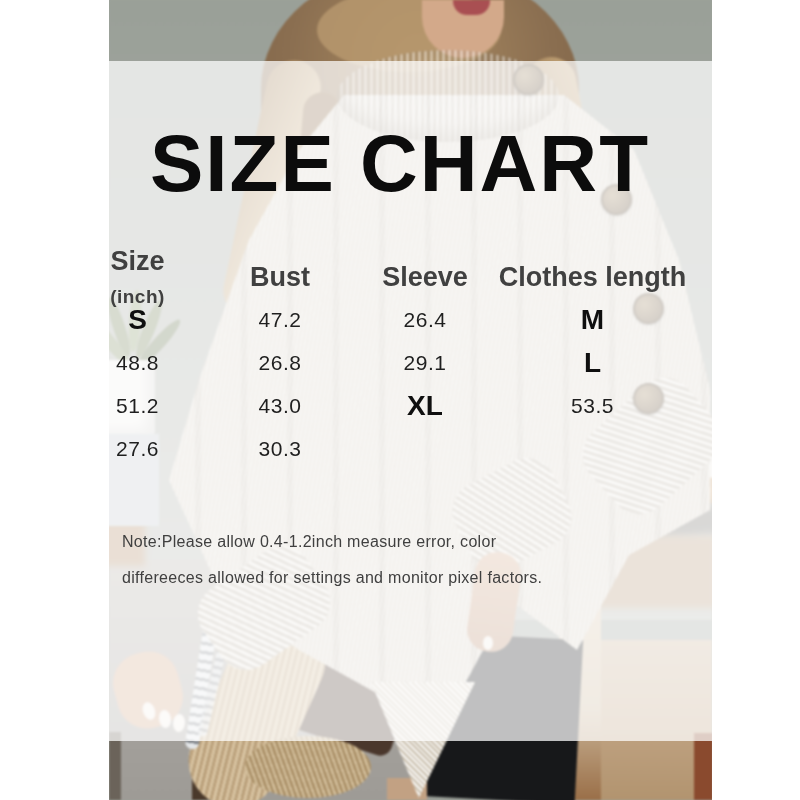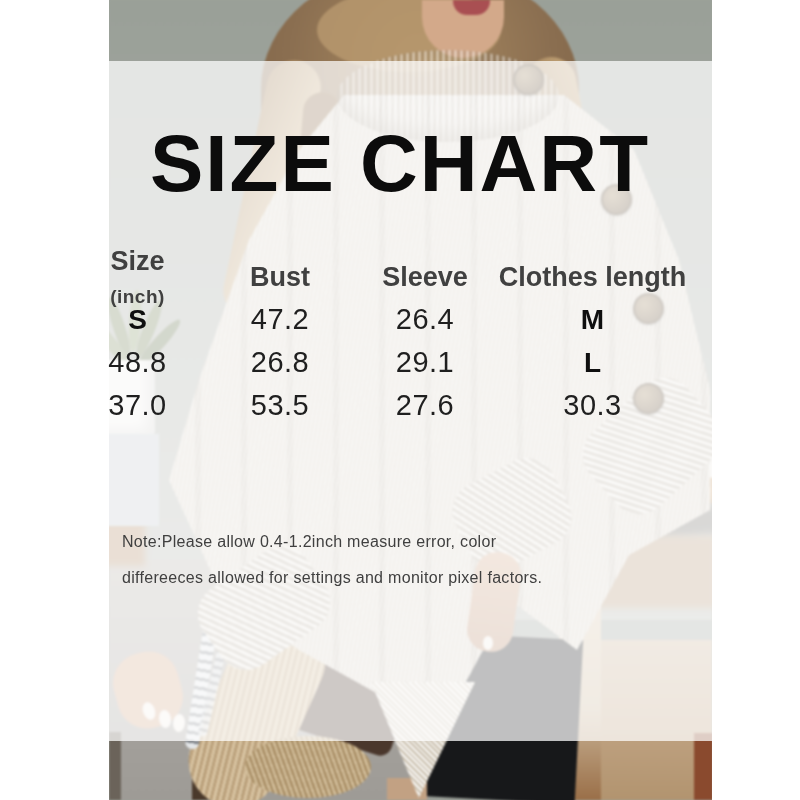--- a/index.html
+++ b/index.html
@@ -114,21 +114,21 @@
   .title{position:absolute;left:390px;top:118px;transform:translateX(-50%);
     font-size:80px;font-weight:600;letter-spacing:2px;white-space:nowrap;color:#0c0c0c;}
   .size-table{position:absolute;left:80px;top:250px;width:620px;display:grid;
     grid-template-columns:95px 190px 100px 235px;
     grid-template-rows:48px 43px 43px 43px 44px;}
   .size-table .cell{display:flex;align-items:center;justify-content:center;text-align:center;}
   .hcell{font-size:27px;font-weight:600;color:#404040;align-items:flex-start;padding-top:6px;}
   .hsize{flex-direction:column;line-height:1.0;}
   .hsize .unit{font-size:19px;font-weight:700;letter-spacing:.5px;margin-top:12px;}
   .rcell-size{font-size:28px;font-weight:700;color:#0f0f0f;}
-  .rcell-val{font-size:29px;font-weight:400;color:#1f1f1f;letter-spacing:.5px;}
+  .rcell-val{font-size:21px;font-weight:400;color:#1f1f1f;letter-spacing:.5px;}
   .note{position:absolute;left:112px;top:524px;width:540px;
     font-size:16px;line-height:36px;letter-spacing:.3px;color:#404040;font-weight:400;}
 </style>
 </head>
 <body>
 
 <div class="canvas">
 
   <div class="photo">
     <div class="scene">
@@ -204,22 +204,24 @@
       <div class="cell rcell-size">S</div>
       <div class="cell rcell-val">47.2</div>
       <div class="cell rcell-val">26.4</div>
 
       <div class="cell rcell-size">M</div>
       <div class="cell rcell-val">48.8</div>
       <div class="cell rcell-val">26.8</div>
       <div class="cell rcell-val">29.1</div>
 
       <div class="cell rcell-size">L</div>
-      <div class="cell rcell-val">37.0</div>
-
+      <div class="cell rcell-val">51.2</div>
+      <div class="cell rcell-val">43.0</div>
+
+      <div class="cell rcell-size">XL</div>
       <div class="cell rcell-val">53.5</div>
       <div class="cell rcell-val">27.6</div>
       <div class="cell rcell-val">30.3</div>
     </div>
 
     <div class="note">
       <div>Note:Please allow 0.4-1.2inch measure error, color</div>
       <div>differeeces allowed for settings and monitor pixel factors.</div>
     </div>
   </div>

